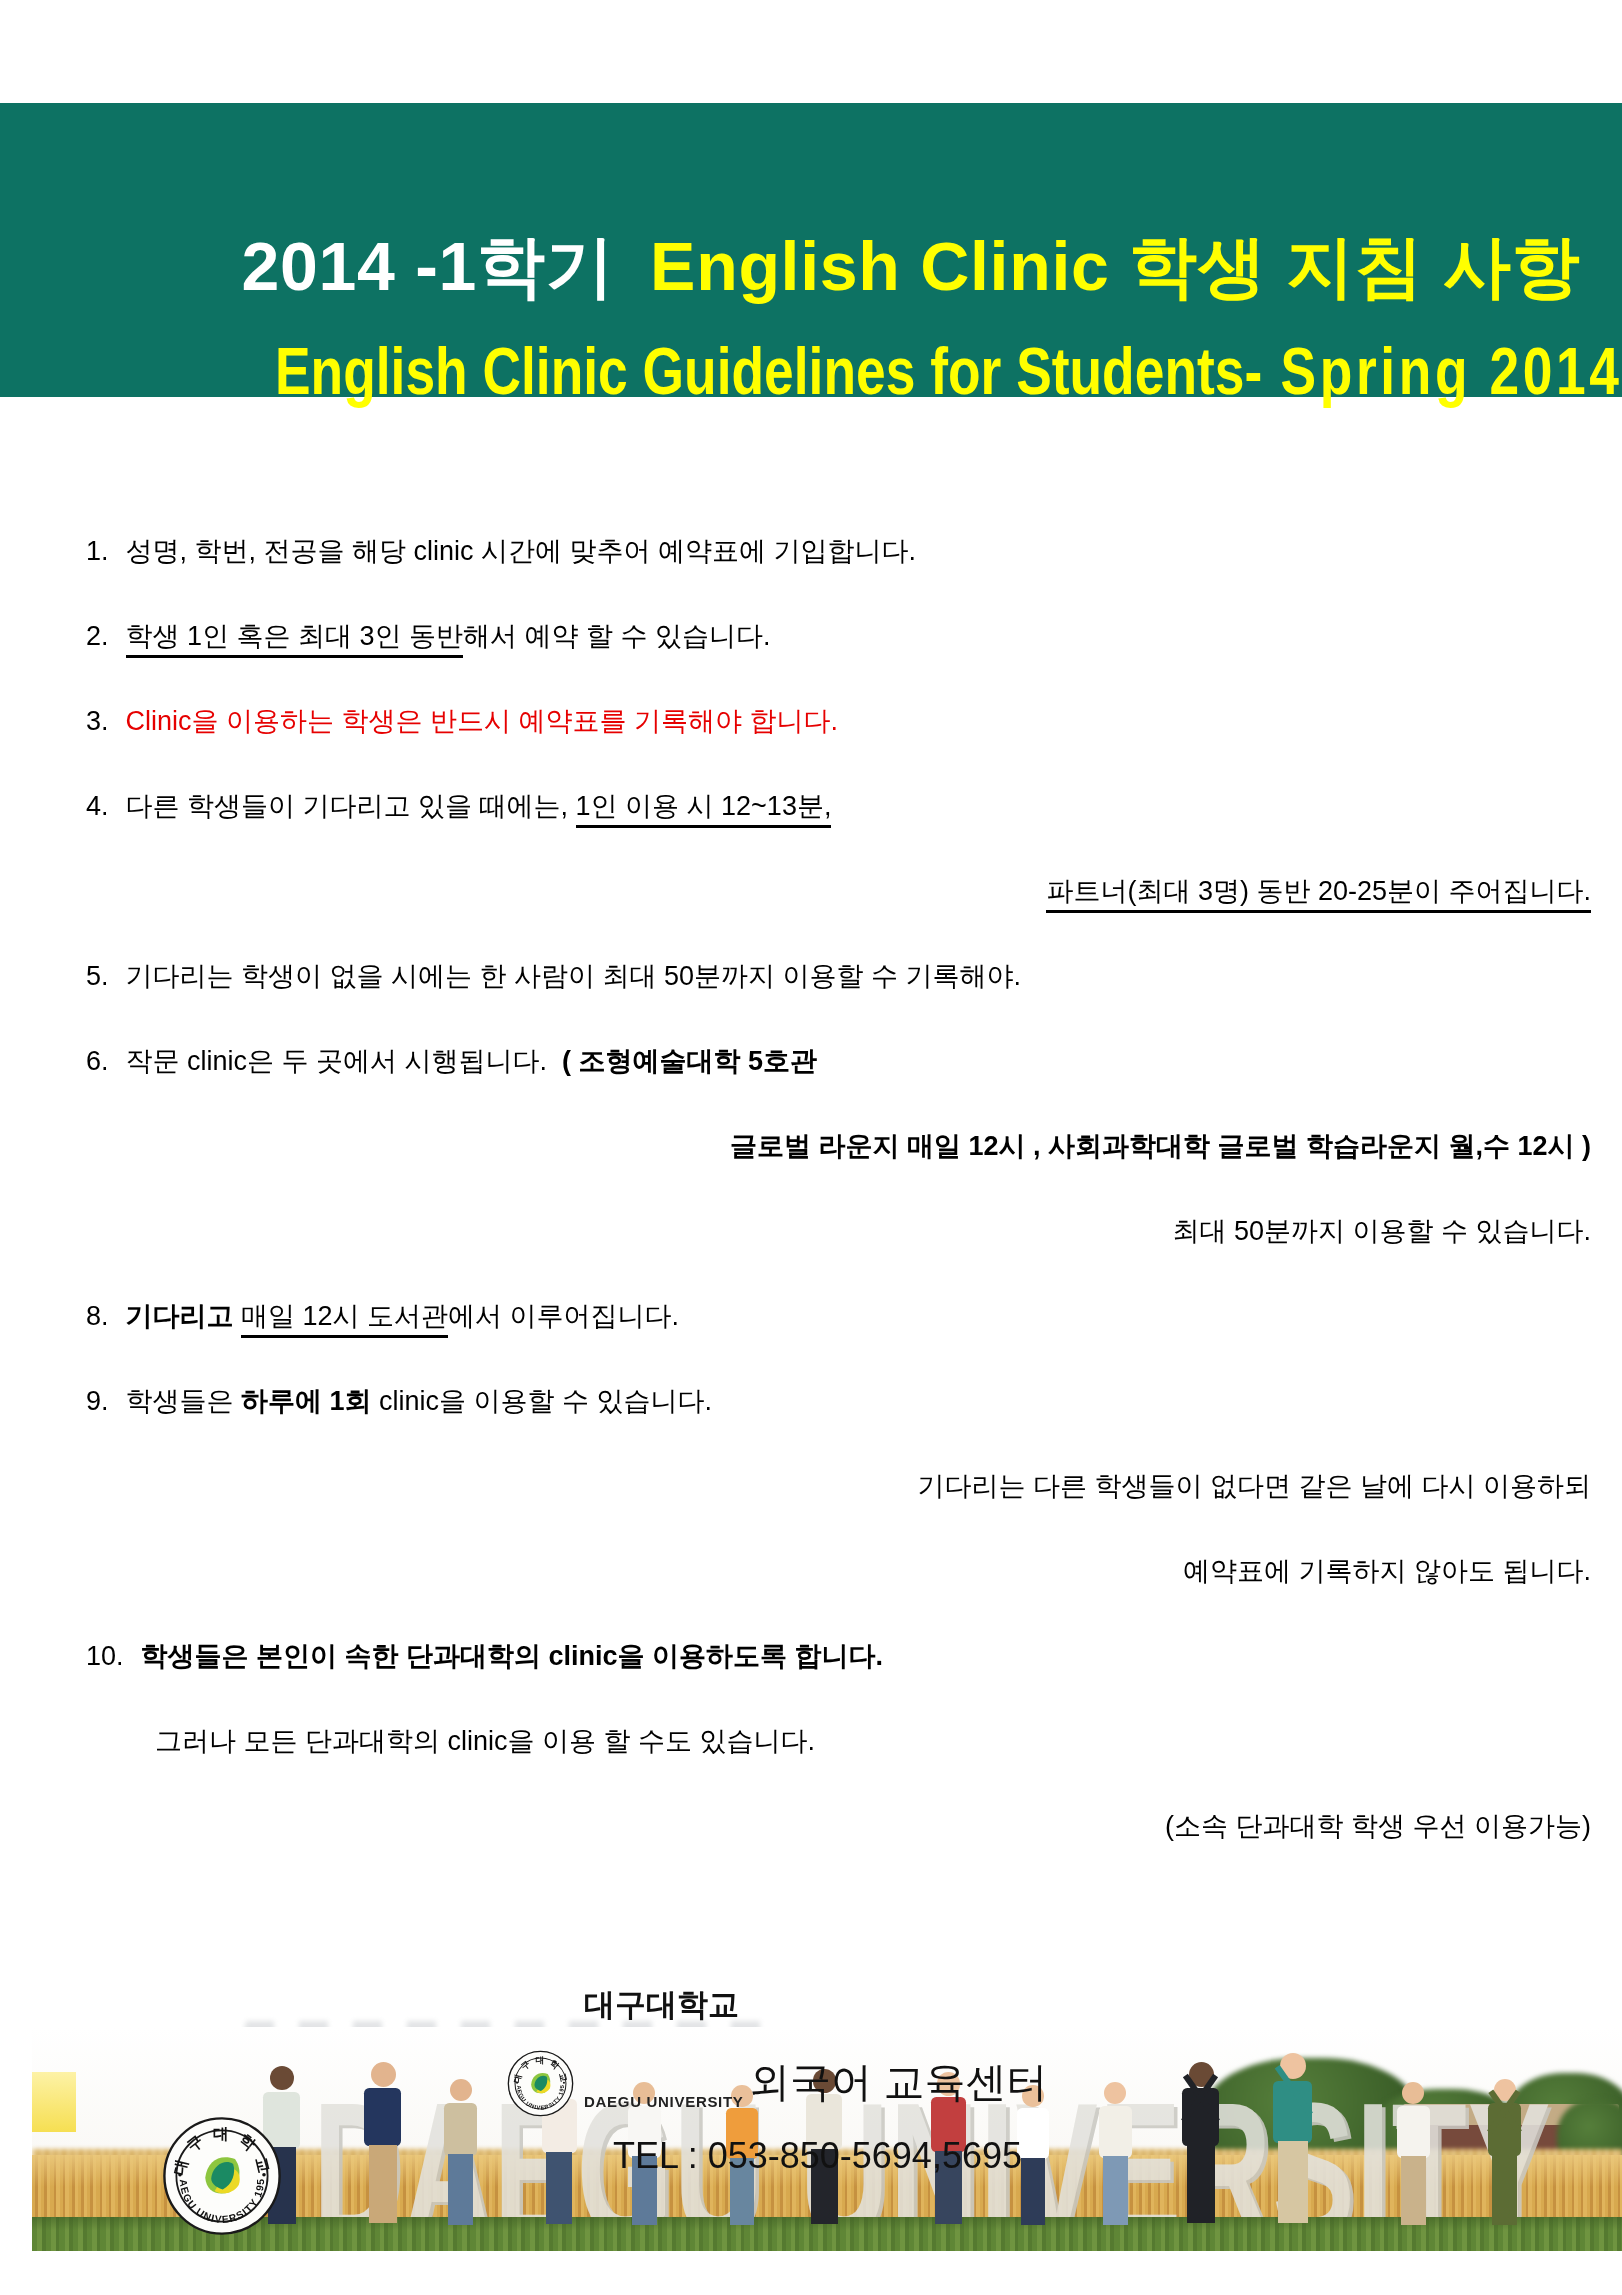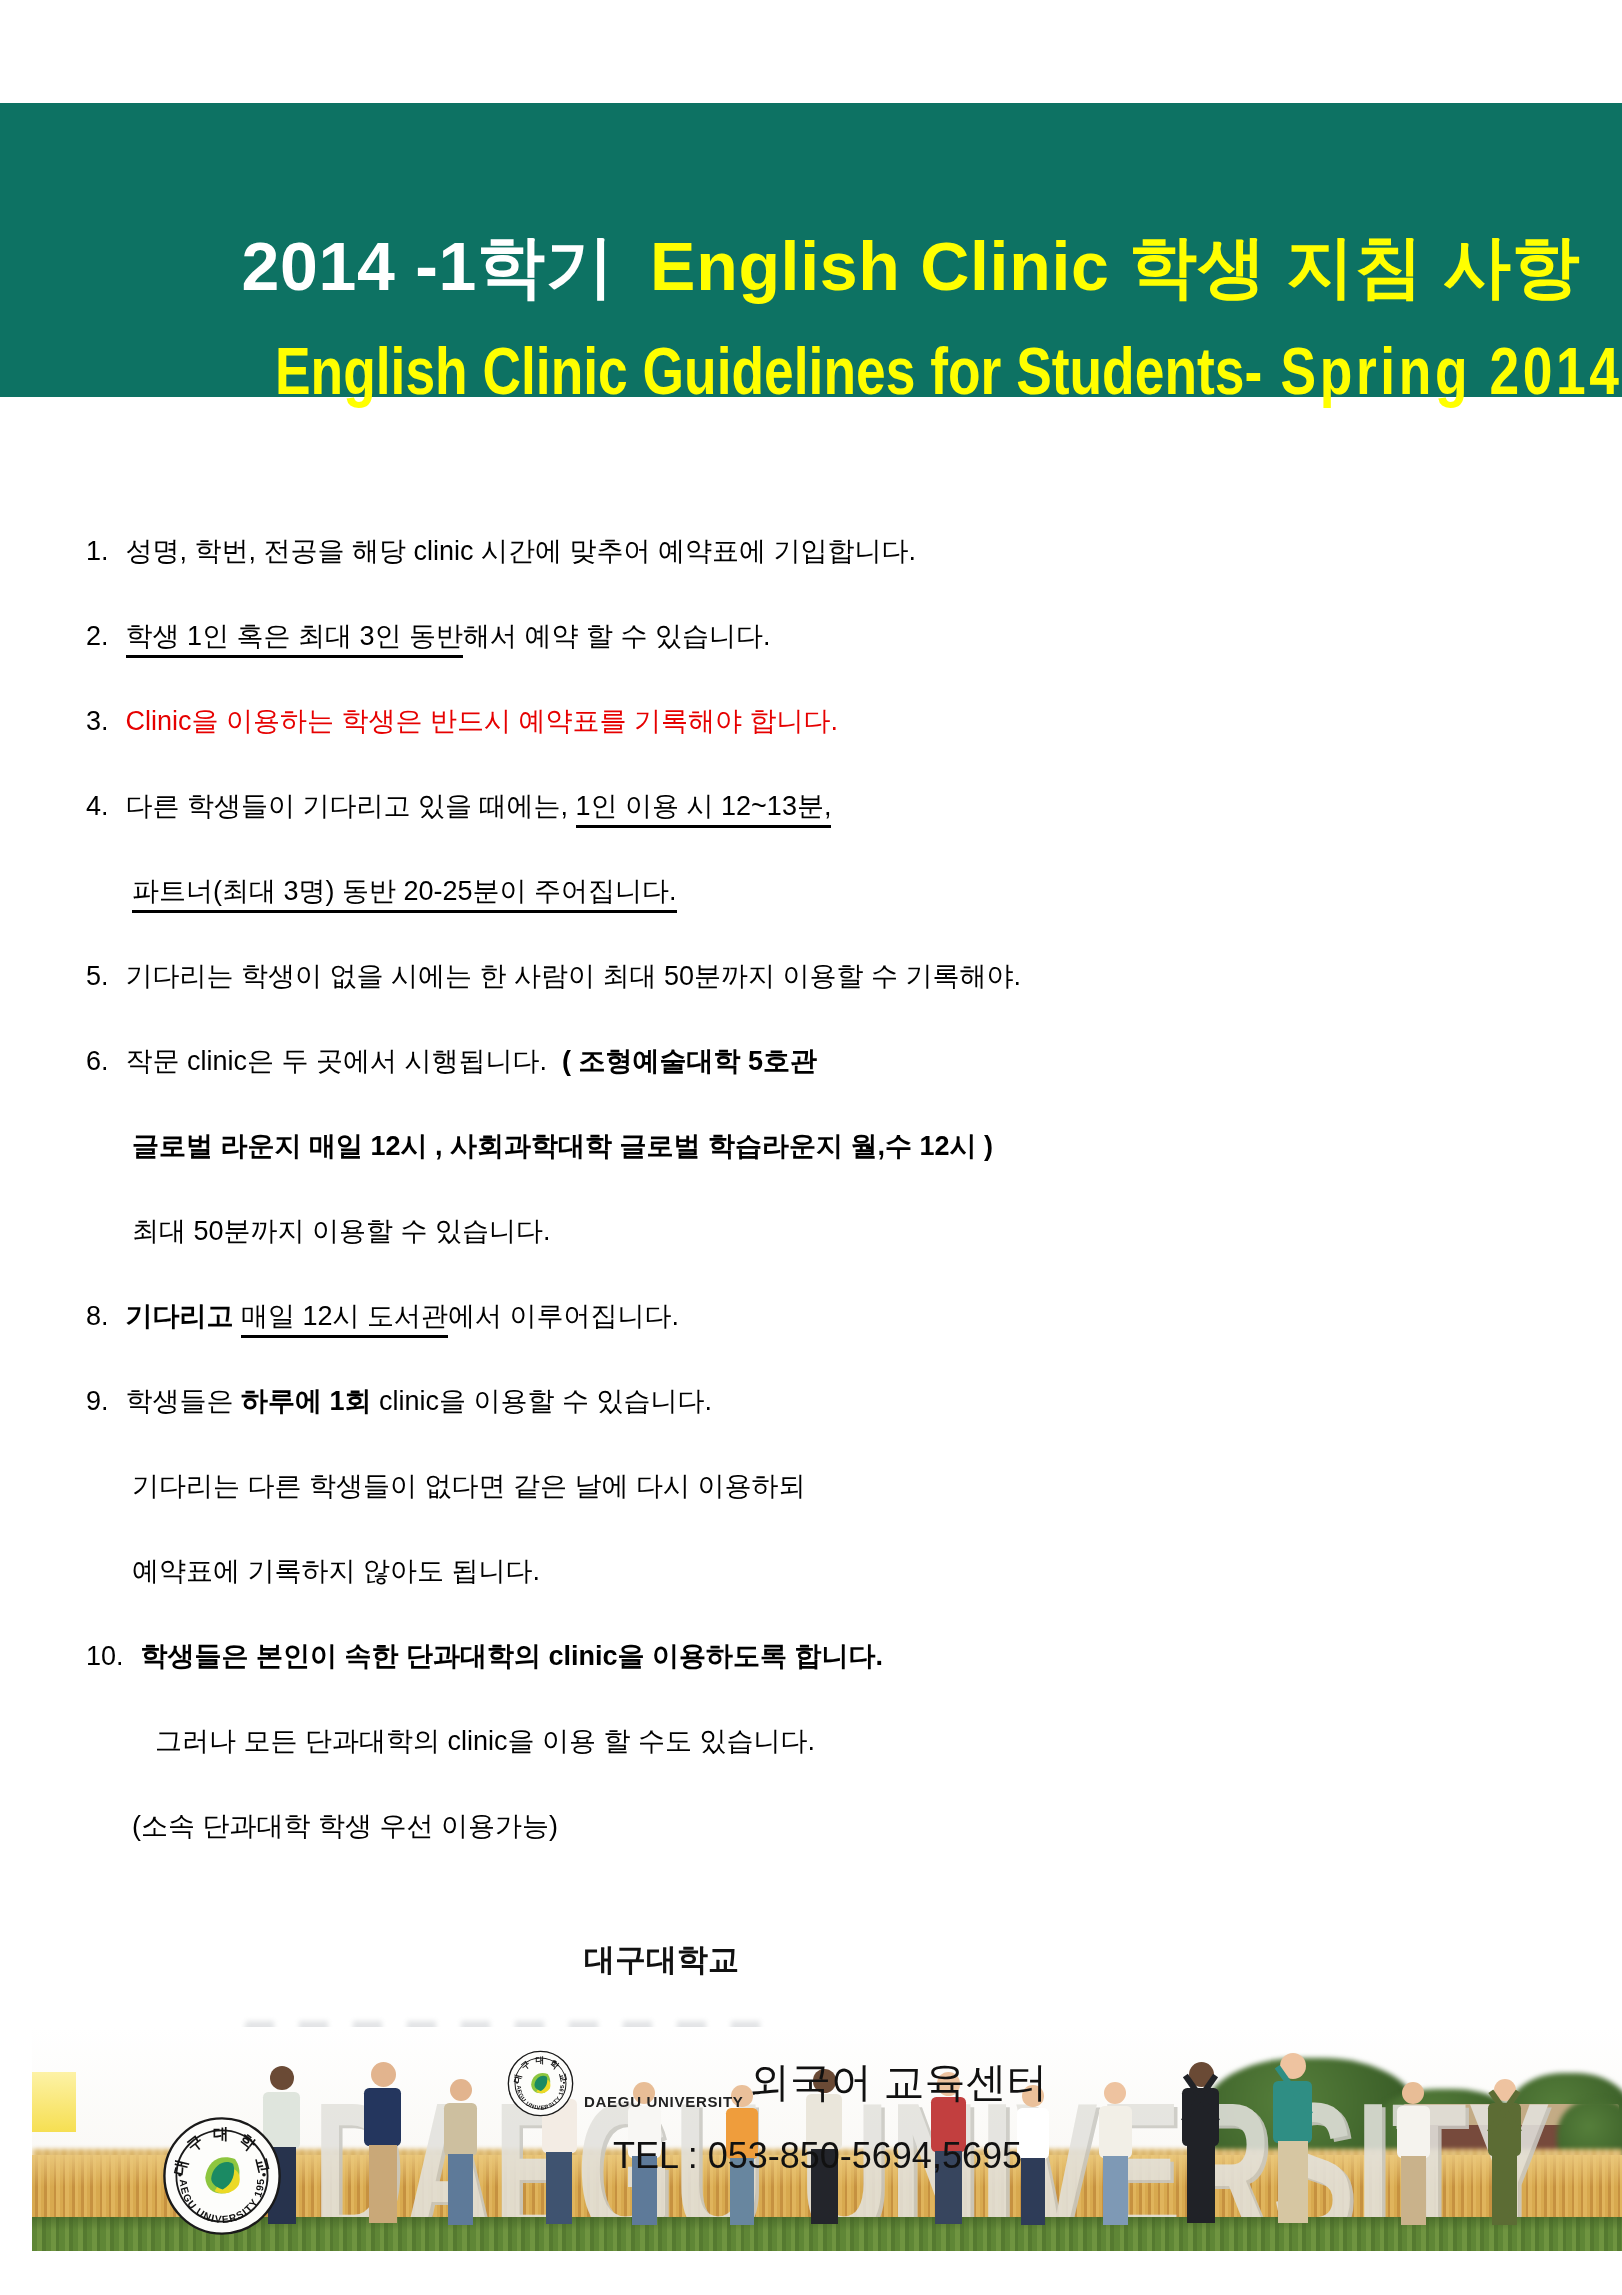--- a/index.html
+++ b/index.html
@@ -14,21 +14,21 @@
     letter-spacing:0.7px;white-space:pre;line-height:1.1;
   }
   .banner-line2{
     position:absolute;left:186px;top:158px;font-size:58px;font-weight:700;
     white-space:pre;transform:scale(.92,1.15);transform-origin:left top;line-height:1.1;
   }
   .season{letter-spacing:3.9px;}
   
   .guidelines{position:absolute;left:86px;top:509px;width:1505px;}
   .line{height:85px;line-height:85px;font-size:27px;white-space:pre;}
-  .line.ind1{padding-left:46px;}
+  .line.ind1{padding-left:46px;text-align:right;}
   .line.ind2{padding-left:69px;}
   .num{margin-right:17px;}
   .sg-b{font-weight:700;}
   .sg-u{border-bottom:3.9px solid #000;padding-bottom:4px;}
   .sg-r{color:#e60000;}
   
   .ghost-strip{
     position:absolute;left:245px;top:2021px;width:517px;height:14.4px;opacity:.28;
     background:repeating-linear-gradient(90deg,#9aa0a6 0 29px,transparent 29px 54px);
     filter:blur(2.6px);border-radius:3.9px;
@@ -59,21 +59,21 @@
   }
   .grass{
     position:absolute;left:0;right:0;bottom:0;height:34px;z-index:4;
     background:
       linear-gradient(rgba(62,92,36,.55),rgba(62,92,36,0) 40%),
       repeating-linear-gradient(90deg,#5f8636 0 5.2px,#6f9440 5.2px 9.8px,#557a30 9.8px 13.7px);
   }
   .person{position:absolute;z-index:5;}
   .person div{position:absolute;}
   .seal{position:absolute;z-index:6;}
-  .univ-kr{position:absolute;left:584px;top:1939px;font-size:31px;font-weight:700;color:#111;z-index:7;}
+  .univ-kr{position:absolute;left:584px;top:1984px;font-size:31px;font-weight:700;color:#111;z-index:7;}
   .univ-en{position:absolute;left:584px;top:2093px;font-size:15px;font-weight:700;letter-spacing:0.7px;color:#222;z-index:7;}
   .center-name{position:absolute;left:749px;top:2055px;font-size:41px;font-weight:400;color:#111;z-index:7;}
   .tel{position:absolute;left:613px;top:2135px;font-size:36px;font-weight:400;color:#111;z-index:7;}
   .yellow-sq{
     position:absolute;left:32px;top:2072px;width:44px;height:60px;z-index:7;
     background:linear-gradient(#fdf2a6,#f6df52);
   }
 </style>
 </head>
 <body>

